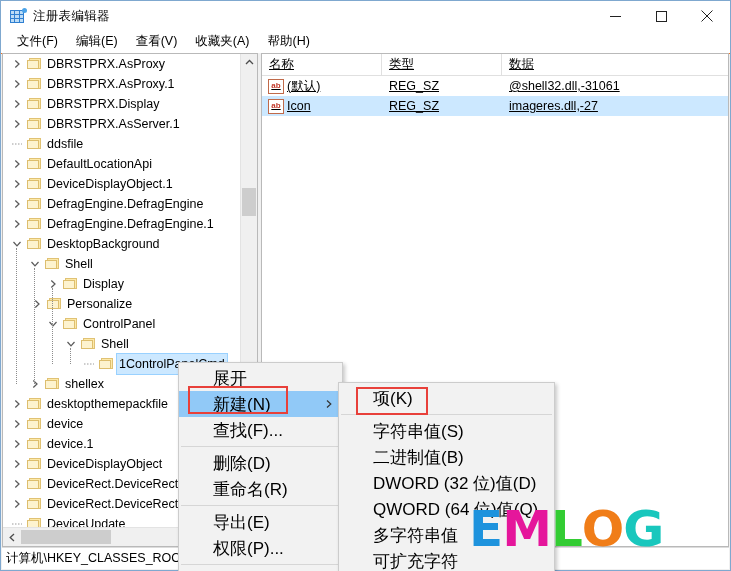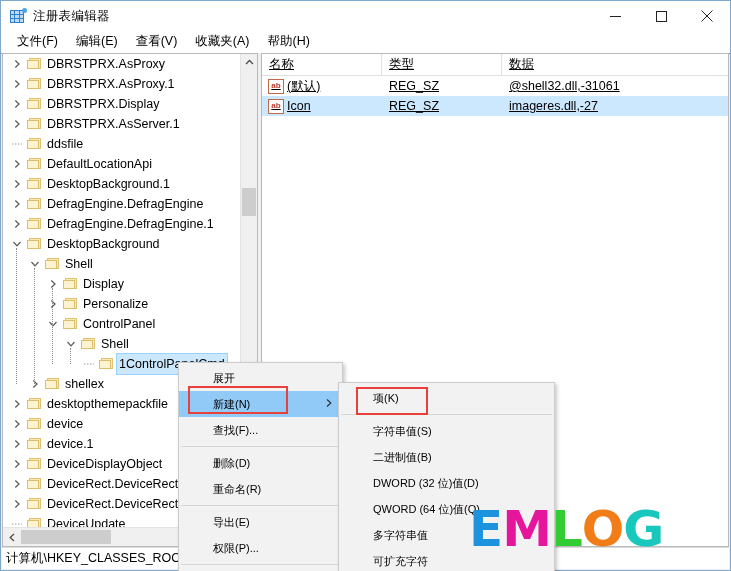--- a/index.html
+++ b/index.html
@@ -269,21 +269,21 @@
     box-shadow: 2px 2px 4px rgba(0,0,0,.22);
     padding: 2px 0;
     z-index: 40;
   }
   .ctx-item {
     height: 26px;
     display: flex;
     align-items: center;
     padding-left: 34px;
     padding-right: 14px;
-    font-size: 11px;
+    font-size: 17px;
     white-space: nowrap;
     position: relative;
     color: #000;
   }
   .ctx-item.hl { background: #91c9f7; }
   .ctx-sep {
     height: 1px;
     background: #d6d6d6;
     margin: 3px 2px 3px 2px;
   }
@@ -460,21 +460,21 @@
               <svg width="10" height="10" viewBox="0 0 10 10">
                 <polyline points="3.3,1.5 7,5 3.3,8.5" fill="none" stroke="#5a5a5a" stroke-width="1.25"></polyline>
               </svg>
             </div>
             <div class="folder">
               <div class="fold">
                 <div class="back"></div>
                 <div class="front"></div>
               </div>
             </div>
-            <div class="label">DesktopBackground.1</div>
+            <div class="label">DeviceDisplayObject.1</div>
           </div>
           <div class="trow" style="padding-left: 6px;">
             <div class="twist">
               <svg width="10" height="10" viewBox="0 0 10 10">
                 <polyline points="3.3,1.5 7,5 3.3,8.5" fill="none" stroke="#5a5a5a" stroke-width="1.25"></polyline>
               </svg>
             </div>
             <div class="folder">
               <div class="fold">
                 <div class="back"></div>
@@ -532,21 +532,21 @@
               </svg>
             </div>
             <div class="folder">
               <div class="fold">
                 <div class="back"></div>
                 <div class="front"></div>
               </div>
             </div>
             <div class="label">Display</div>
           </div>
-          <div class="trow" style="padding-left: 42px;">
+          <div class="trow" style="padding-left: 26px;">
             <div class="twist">
               <svg width="10" height="10" viewBox="0 0 10 10">
                 <polyline points="3.3,1.5 7,5 3.3,8.5" fill="none" stroke="#5a5a5a" stroke-width="1.25"></polyline>
               </svg>
             </div>
             <div class="folder">
               <div class="fold">
                 <div class="back"></div>
                 <div class="front"></div>
               </div>

